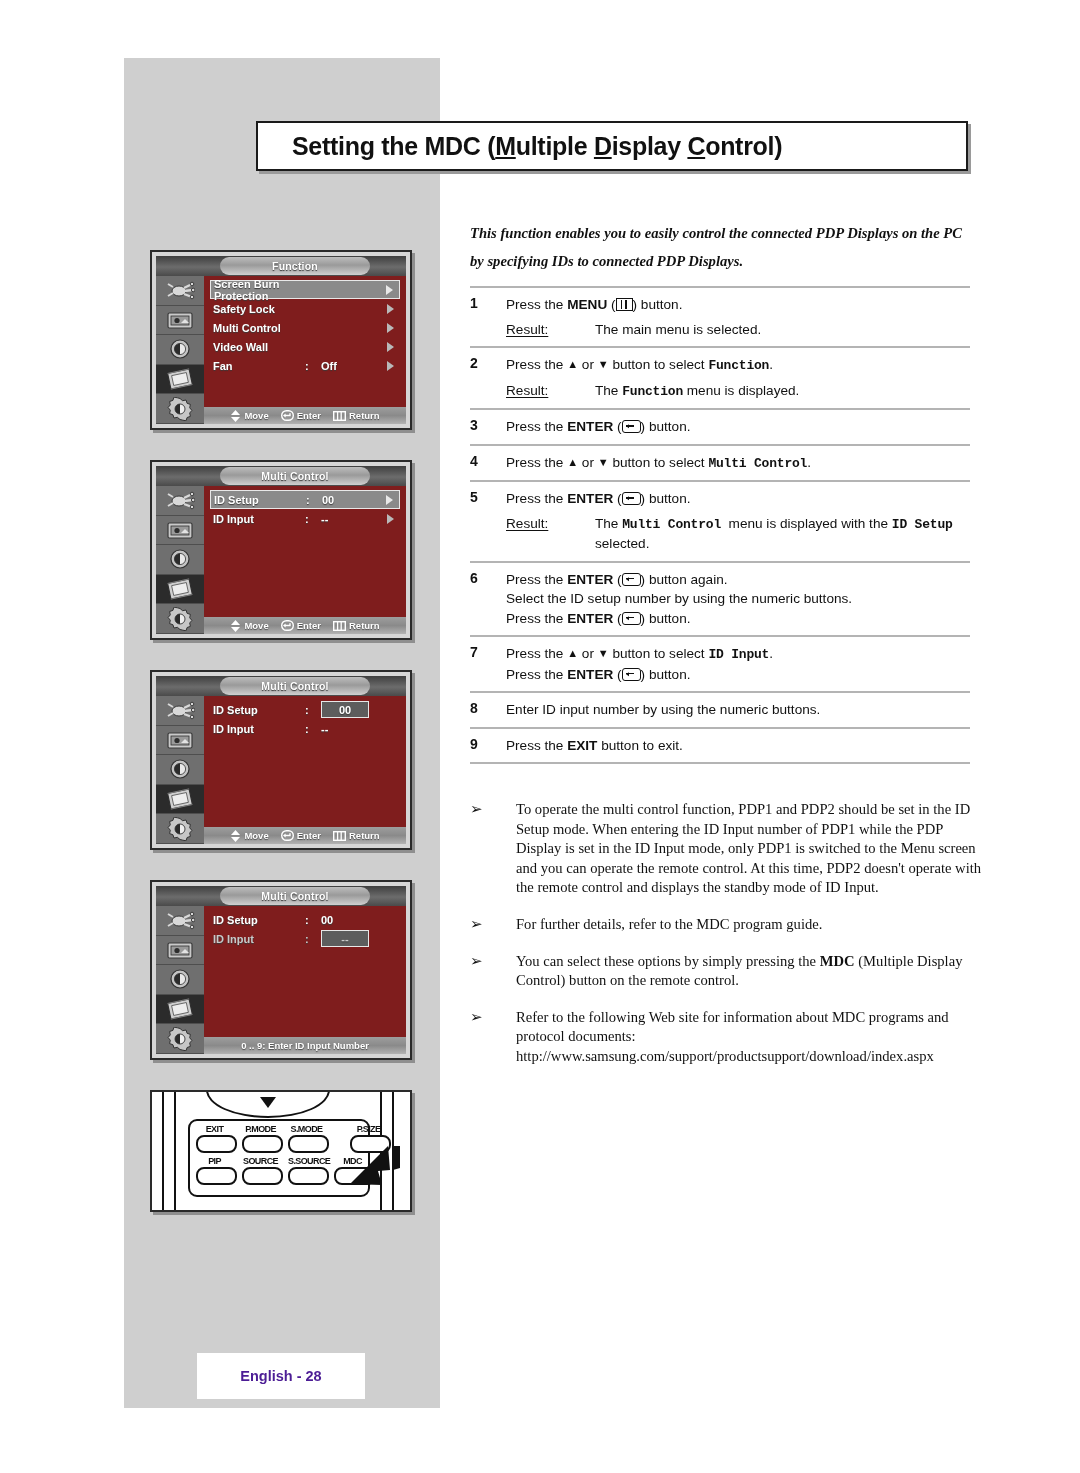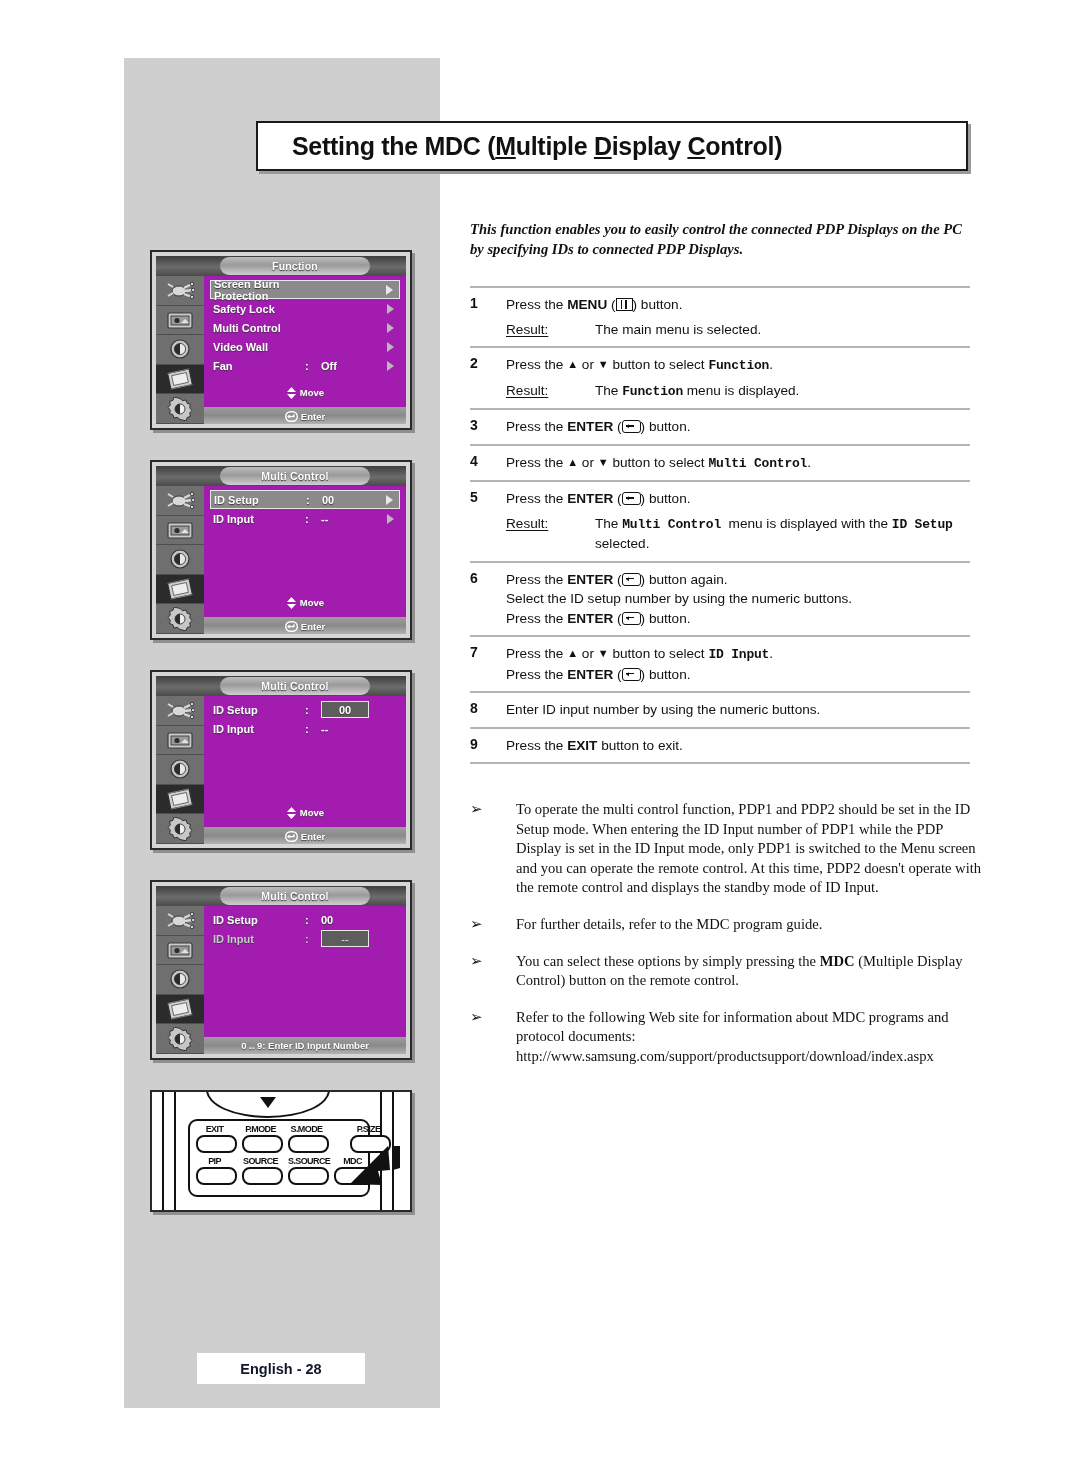--- a/index.html
+++ b/index.html
@@ -39,21 +39,21 @@
     padding-left: 34px;
     white-space: nowrap;
   }
   #title-text u { text-decoration: underline; text-underline-offset: 2px; }
 
   
   #intro {
     position: absolute;
     left: 470px; top: 219px; width: 500px;
     font-style: italic; font-weight: bold;
-    font-size: 14.6px; line-height: 20px;
+    font-size: 14.6px; line-height: 28px;
     color: #111;
     font-family: "Liberation Serif", serif;
   }
 
   
   #steps {
     position: absolute;
     left: 470px; top: 286px; width: 500px;
     border-collapse: collapse;
   }
@@ -166,21 +166,21 @@
   .osd-ico {
     flex:1 1 0; border-bottom:1px solid #4e4e4e;
     display:flex; align-items:center; justify-content:center;
     background:#6f6f6f;
   }
   .osd-ico.active { background:#2b2b2b; }
   .osd-ico svg { display:block; }
 
   .osd-body {
     position:absolute; left:48px; top:20px; right:0; bottom:0;
-    background:#a21caf;
+    background:#7f1d1d;
   }
   .osd-item {
     position:relative; height:19px; margin:0 6px;
     display:flex; align-items:center;
     font-size:11px; font-weight:bold; color:#ffffff;
     text-shadow: 0 1px 1px #3a3a3a;
   }
   .osd-item.first { margin-top:4px; }
   .osd-item.sel {
     background:#8a8a8a;
@@ -203,21 +203,20 @@
     border-left:7px solid #b9b9b9;
   }
   .oi-arrow.lit { border-left-color:#e8e8e8; }
 
   .osd-footer {
     position:absolute; left:48px; right:0; bottom:0; height:17px;
     background: linear-gradient(to bottom,#9e9e9e 0%, #8a8a8a 50%, #b2b2b2 100%);
     display:flex; align-items:center; justify-content:center; gap:12px;
     font-size:9.5px; font-weight:bold; color:#ffffff;
     text-shadow:0 1px 1px #4a4a4a;
-    flex-direction:column;
   }
   .foot-item { display:flex; align-items:center; gap:3px; }
   .foot-item svg { display:block; }
   .osd-footer.single { justify-content:center; }
 
   
   #remote {
     position:absolute; left:150px; top:1090px;
     width:262px; height:122px;
     background:#ffffff;
@@ -246,23 +245,23 @@
   }
   .rm-btn .cap {
     width:37px; height:14px; border:2px solid #111; border-radius:8px;
     background:#fff; margin-top:1px;
   }
   .rm-cursor {
     position:absolute; left:196px; top:52px; width:54px; height:46px;
   }
   #page-num {
     position:absolute; left:197px; top:1353px;
-    width:168px; height:31px; background:#fff;
+    width:168px; height:46px; background:#fff;
     display:flex; align-items:center; justify-content:center;
-    font-size:14.5px; font-weight:bold; color:#0f172a;
+    font-size:14.5px; font-weight:bold; color:#4c1d95;
   }
 </style>
 </head>
 <body>
 
 <div id="page">
 
   <div id="gray-band"></div>
 
   <div id="title-box">

